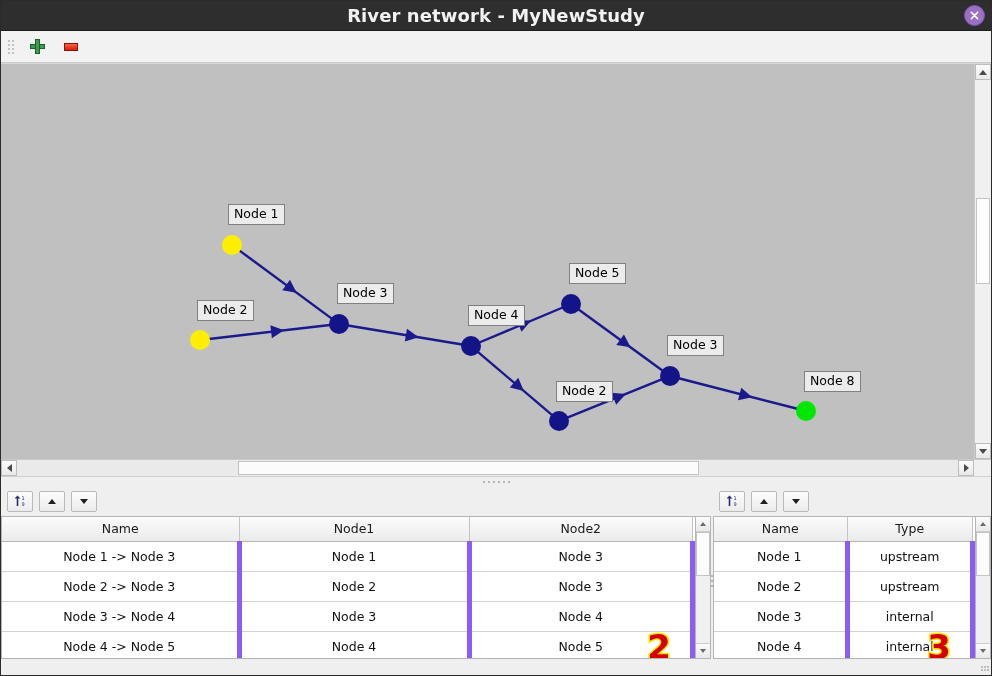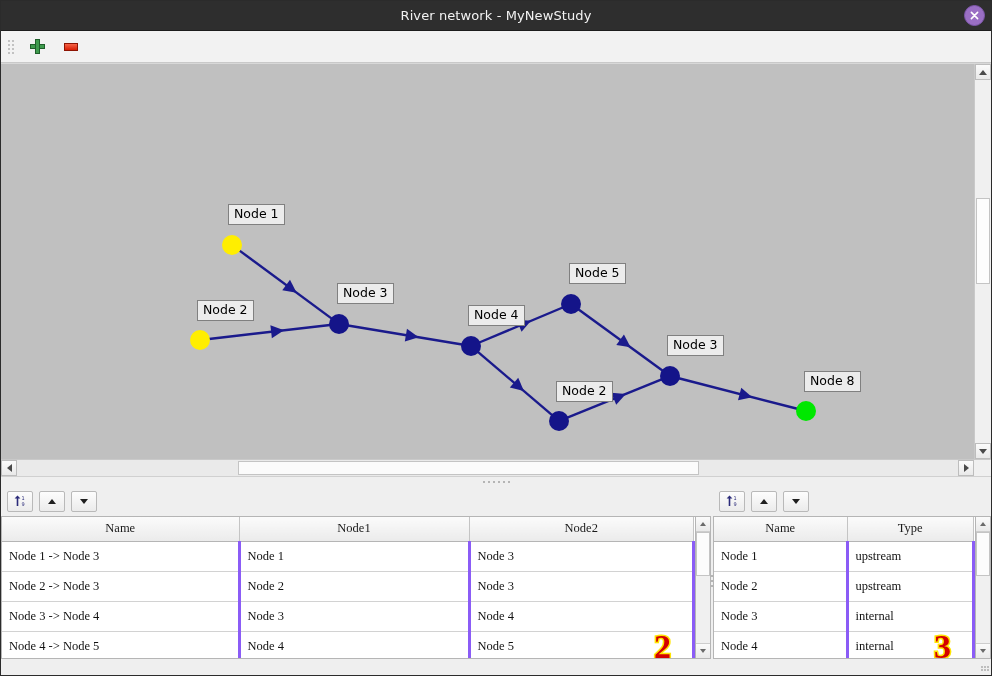--- a/index.html
+++ b/index.html
@@ -27,22 +27,22 @@
     height: 30px;
     flex: 0 0 30px;
     background: #2e2e2e;
     color: #ffffff;
     display: flex;
     align-items: center;
     justify-content: center;
     border-bottom: 1px solid #1d1d1d;
   }
   #title-text {
-    font-size: 13px;
-    font-weight: normal;
+    font-size: 18px;
+    font-weight: bold;
     letter-spacing: .1px;
     color: #f2f2f2;
   }
   #close-btn {
     position: absolute;
     right: 6px; top: 4px;
     width: 21px; height: 21px;
     border-radius: 50%;
     background: #9a6fc4;
     border: 1px solid #7e57ab;
@@ -241,46 +241,46 @@
   .table-scrollarea {
     flex: 1 1 auto;
     min-width: 0;
     overflow: hidden;
     background: #fff;
     border: 1px solid #b5b5b5;
     border-right: none;
     border-top: none;
     display: flex;
     flex-direction: column;
-    font-family: Liberation Serif, serif;
   }
   table.grid {
     border-collapse: collapse;
     table-layout: fixed;
     width: 100%;
     font-size: 12.5px;
   }
   table.grid th {
     background: linear-gradient(#fbfbfb,#ebebeb);
     border-right: 1px solid #c4c4c4;
     border-bottom: 1px solid #b5b5b5;
     font-weight: normal;
     height: 24px;
     color: #1a1a1a;
     text-align: center;
   }
   table.grid td {
-    border-right: 3px solid #8b5cf6;
+    border-right: 5px solid #8b5cf6;
     border-bottom: 1px solid #d2d2d2;
     height: 30px;
     padding: 4px 7px;
     color: #111;
     background: #fff;
     white-space: nowrap;
     overflow: hidden;
+    text-align: center;
   }
 
   .tbl-vscroll {
     flex: 0 0 16px; width: 16px;
     background: #f0f0f0;
     border: 1px solid #b5b5b5;
     border-top: none;
     display: flex;
     flex-direction: column;
     position: relative;

